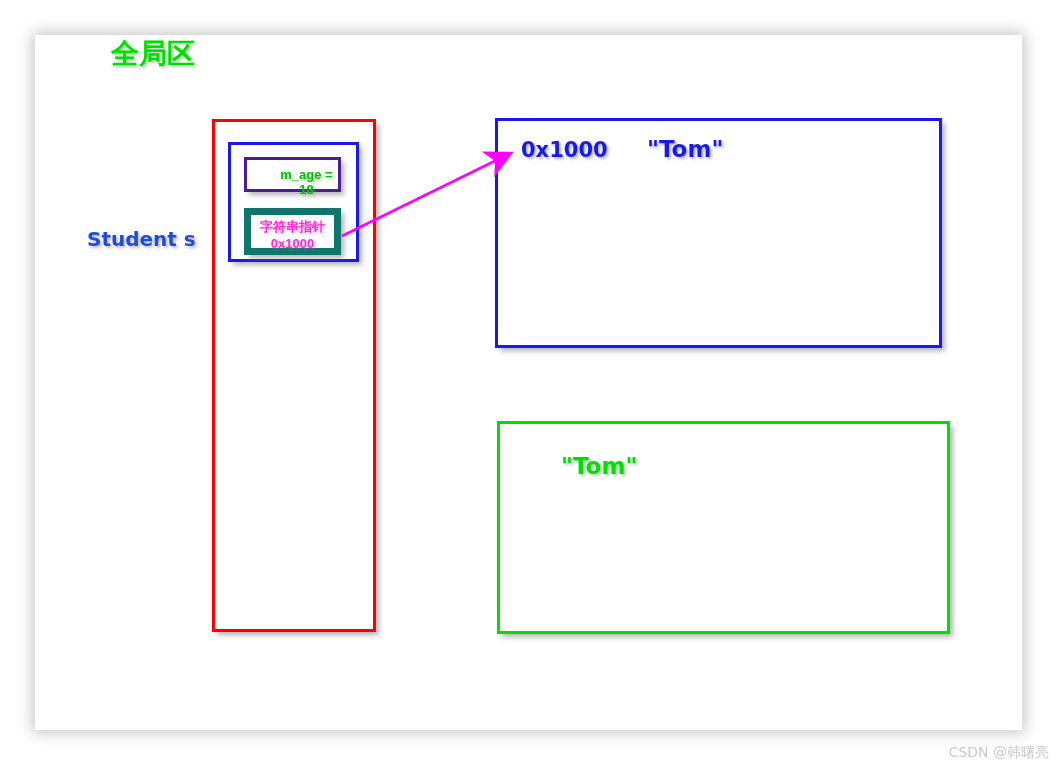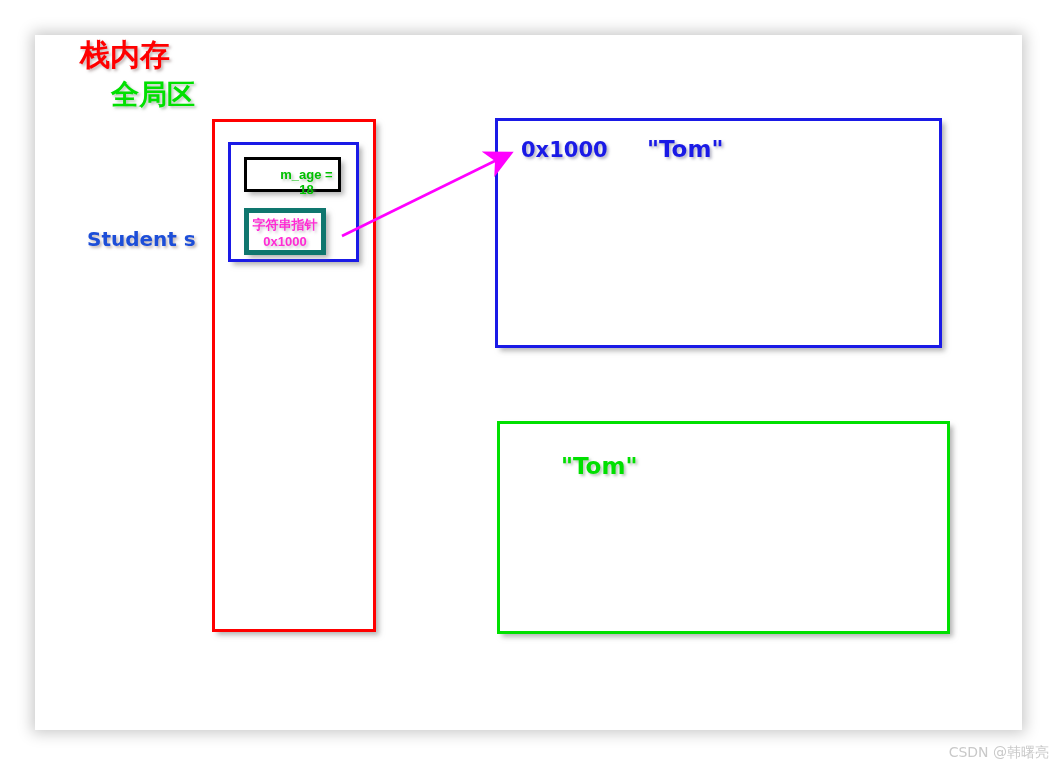--- a/index.html
+++ b/index.html
@@ -92,33 +92,32 @@
     white-space: nowrap;
   }
 </style>
 </head>
 <body>
 
 <div id="root">
   <div id="card">
     <div class="canvas">
 
-      <div class="title textshadow-red cjk" style="left:180px; top:45px; width:180px; font-size:30px; color:#ff0000;">栈内存</div>
 
       <div class="label textshadow-red" style="left:52px; top:192px; font-size:20px; color:#1d4ed8;">Student s</div>
 
       <div class="box shadowed" style="left:177px; top:84px; width:164px; height:513px; border:3px solid #ff0000;"></div>
 
       <div class="box shadowed" style="left:193px; top:107px; width:131px; height:120px; border:3px solid #1a1ae6;"></div>
 
-      <div class="box shadowed" style="left:209px; top:122px; width:97px; height:35px; border:3px solid #000000;">
+      <div class="box shadowed" style="left:209px; top:122px; width:97px; height:35px; border:3px solid #4c1d95;">
         <div class="inner-text textshadow-green" style="top:8px; font-size:13px; color:#00c000;">m_age = 18</div>
       </div>
 
-      <div class="box shadowed" style="left:209px; top:173px; width:82px; height:47px; border:5px solid #0f766e;">
+      <div class="box shadowed" style="left:209px; top:173px; width:97px; height:47px; border:7px solid #0f766e;">
         <div class="inner-text textshadow-mag cjk" style="top:5px; font-size:13px; color:#ff2ad4;">字符串指针</div>
         <div class="inner-text textshadow-mag" style="top:22px; font-size:13px; color:#ff2ad4;">0x1000</div>
       </div>
 
 
       <div class="box shadowed" style="left:460px; top:83px; width:447px; height:230px; border:3px solid #1a1ae6;">
         <div class="label textshadow-blue" style="left:23px; top:17px; font-size:21px; color:#1a1ae6;">0x1000</div>
         <div class="label textshadow-blue" style="left:149px; top:15px; font-size:23px; color:#1a1ae6;">"Tom"</div>
       </div>
 

